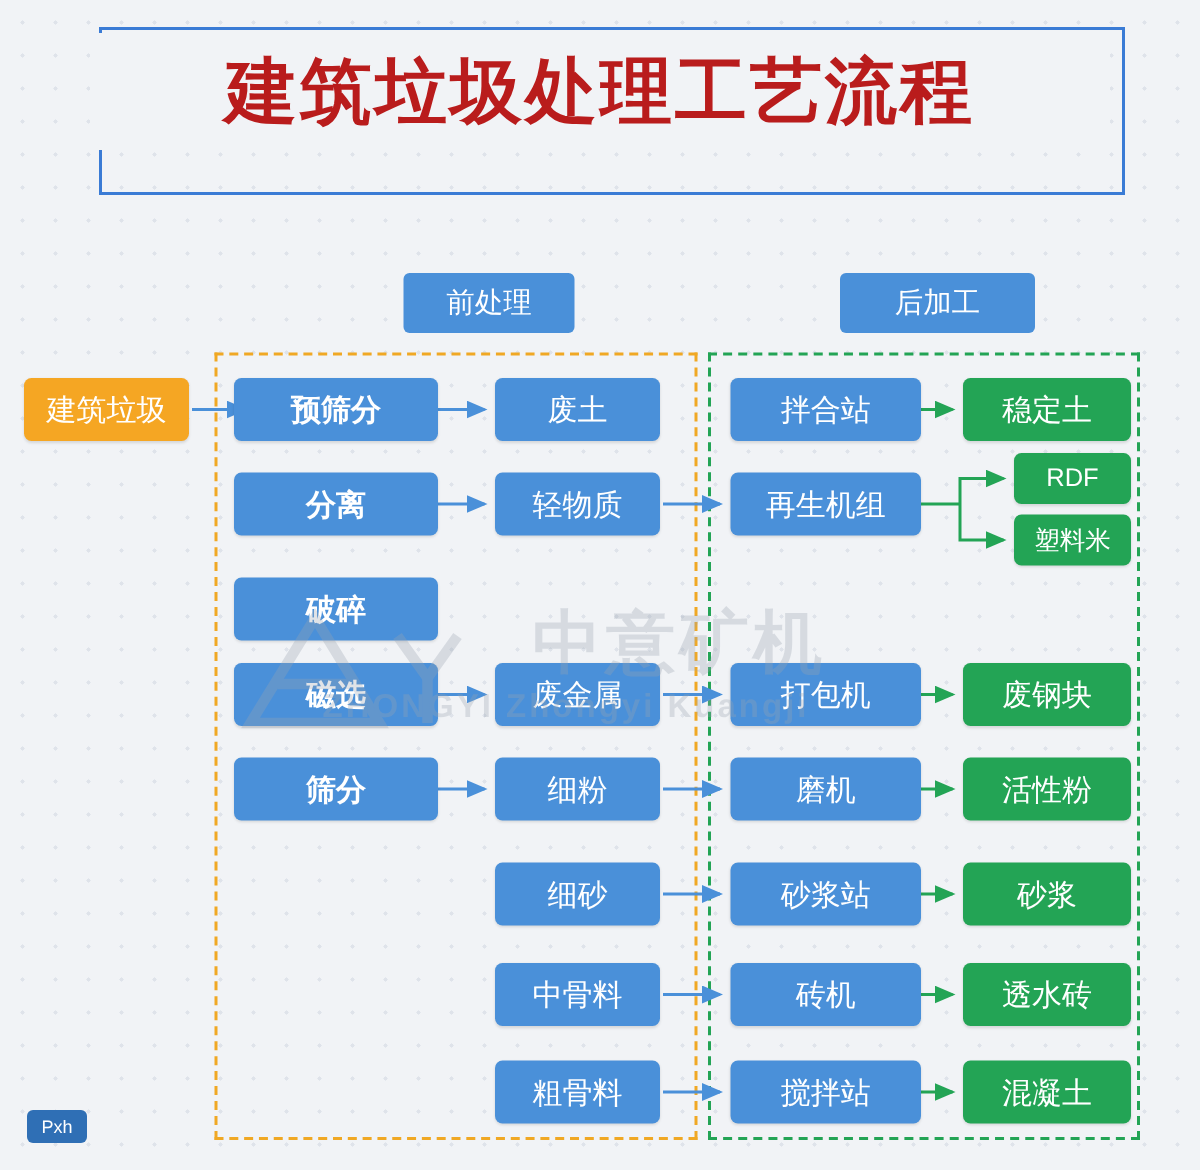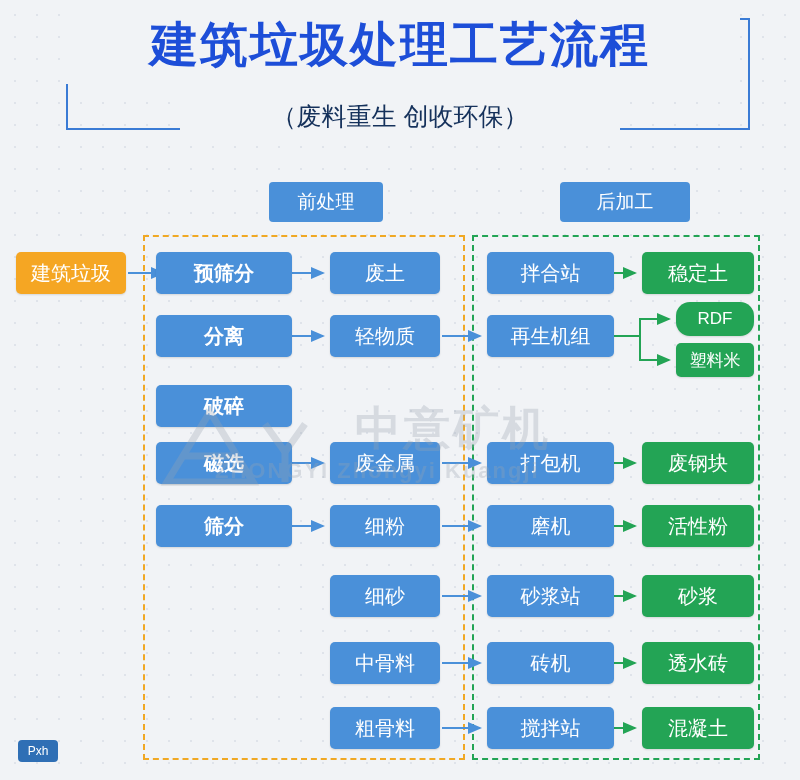--- a/index.html
+++ b/index.html
@@ -17,23 +17,23 @@
     background-position:4px 4px;
   }
   .canvas{position:absolute;left:0;top:0;width:800px;height:780px;}
 
   
   .header-frame{
     position:absolute;left:66px;top:18px;width:684px;height:112px;
     border:2px solid #3a7bd5;box-sizing:border-box;
   }
   .title{
-    position:absolute;left:60px;top:6px;width:680px;height:78px;
-    display:flex;align-items:center;justify-content:center;
-    font-size:48px;font-weight:bold;color:#1d4ed8;letter-spacing:2px;
+    position:absolute;left:60px;top:22px;width:680px;height:78px;
+    display:flex;align-items:center;justify-content:center;
+    font-size:48px;font-weight:bold;color:#b91c1c;letter-spacing:2px;
     background:#f1f3f6;
   }
   .subtitle{
     position:absolute;left:180px;top:96px;width:440px;height:40px;
     display:flex;align-items:center;justify-content:center;
     font-size:25px;color:#15315b;background:#f1f3f6;
   }
 
   
   .section-label{
@@ -66,21 +66,21 @@
   .c1{left:156px;width:136px;font-weight:bold;}
   .c2{left:330px;width:110px;}
   .c3{left:487px;width:127px;}
   .c4{left:642px;width:112px;}
 
   
   .r1{top:252px;} .r2{top:315px;} .r3{top:385px;} .r4{top:442px;}
   .r5{top:505px;} .r6{top:575px;} .r7{top:642px;} .r8{top:707px;}
 
   
-  #n-rdf{left:676px;top:302px;width:78px;border-radius:14px;}
+  #n-rdf{left:676px;top:302px;width:78px;}
   #n-plastic{left:676px;top:343px;width:78px;}
 
   
   svg.links{position:absolute;left:0;top:0;width:800px;height:780px;pointer-events:none;}
 
   
   .watermark{
     position:absolute;left:155px;top:398px;width:500px;height:110px;
     opacity:.30;pointer-events:none;
   }
@@ -103,21 +103,20 @@
 </style>
 </head>
 <body>
 
 <div class="bg-texture"></div>
 
 <div class="canvas">
 
   <div class="header-frame"></div>
   <div class="title">建筑垃圾处理工艺流程</div>
-  <div class="subtitle">（废料重生  创收环保）</div>
 
   <div class="section-label" id="sec-pre">前处理</div>
   <div class="section-label" id="sec-post">后加工</div>
 
   <div class="group-box" id="box-pre"></div>
   <div class="group-box" id="box-post"></div>
 
   <svg class="links">
     <defs>
       <marker id="ah-blue" markerWidth="7" markerHeight="7" refX="6" refY="3" orient="auto">

